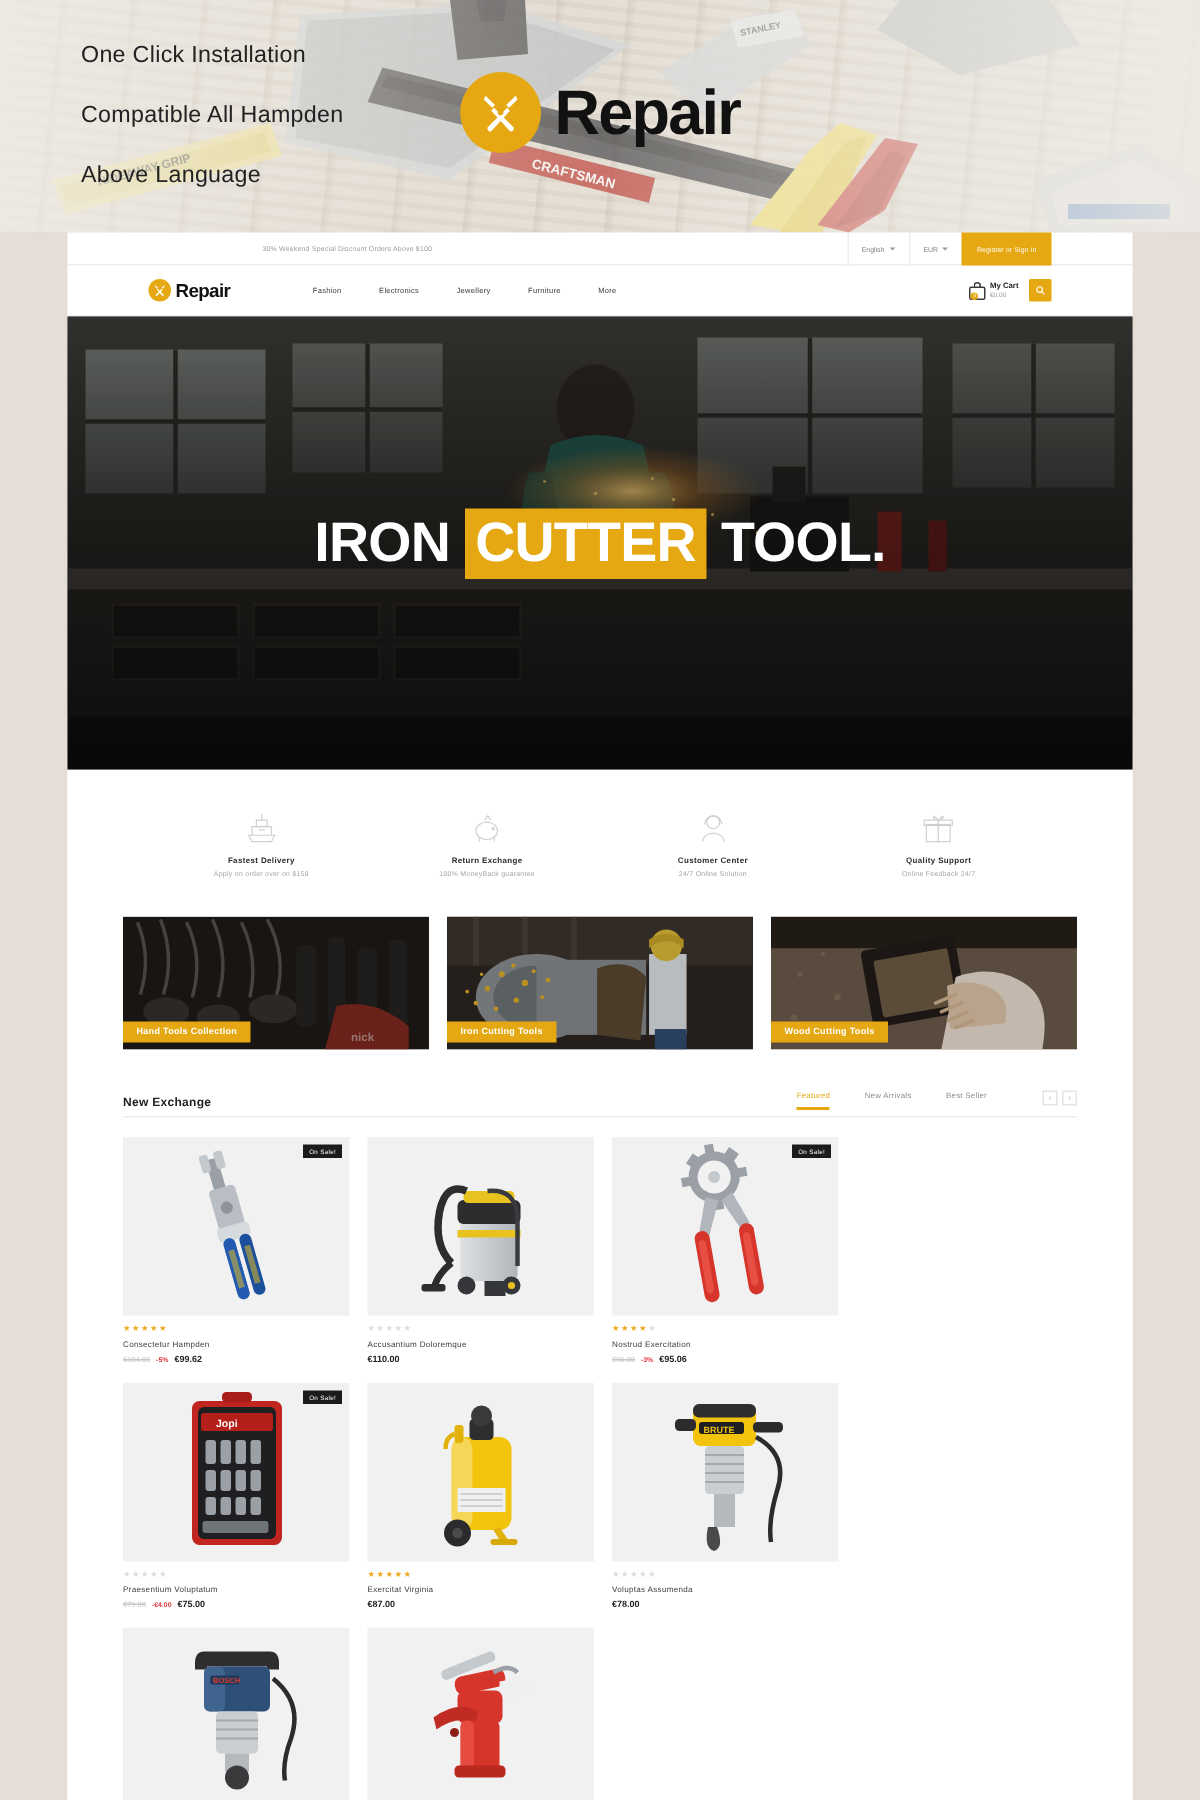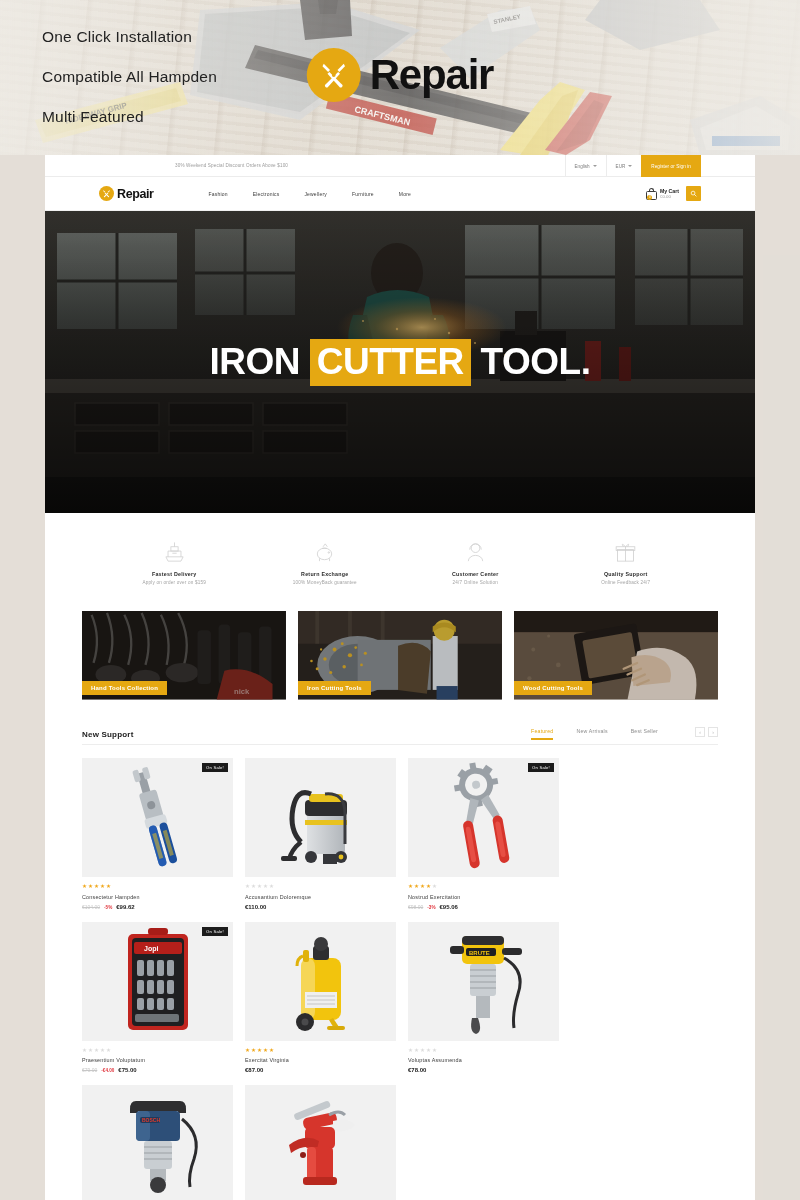--- a/index.html
+++ b/index.html
@@ -45,20 +45,21 @@
     display: flex; flex-direction: column; gap: 22px;
     z-index: 5;
   }
   .promo-left { left: 42px; align-items: flex-start; }
   .promo-right { right: 42px; align-items: flex-start; }
   .promo-feat {
     font-size: 15.5px;
     color: #222;
     letter-spacing: .2px;
     white-space: nowrap;
+    margin-left: 12px;
   }
   .promo-logo {
     position: absolute; left: 50%; top: 48px;
     transform: translateX(-50%);
     display: flex; align-items: center; gap: 9px;
     z-index: 6;
   }
   .logo-badge {
     width: 54px; height: 54px; border-radius: 50%;
     background: #e5a812;
@@ -289,21 +290,21 @@
       <path d="M712 136 L780 136 L780 146 L712 146 Z" fill="#2f6fbf"></path>
       <path d="M600 0 L700 0 L720 30 L640 50 L585 20 Z" fill="#babec1"></path>
     </g>
   </svg>
 
   <div class="promo-fade"></div>
 
   <div class="promo-left">
     <div class="promo-feat">One Click Installation</div>
     <div class="promo-feat">Compatible All Hampden</div>
-    <div class="promo-feat">Multi Featured</div>
+    <div class="promo-feat">Above Language</div>
   </div>
 
   <div class="promo-logo">
     <div class="logo-badge">
       <svg viewBox="0 0 24 24" fill="none">
         <path d="M4 3 L9 8 L7.5 9.5 L3 5 Z" fill="#fff"></path>
         <path d="M8.5 9.5 L19 20 A1.6 1.6 0 0 1 17 22 L7 11 Z" fill="#fff"></path>
         <path d="M20 3 L15 8 L16.5 9.5 L21 5 Z" fill="#fff"></path>
         <path d="M15.5 9.5 L5 20 A1.6 1.6 0 0 0 7 22 L17 11 Z" fill="#fff"></path>
         <circle cx="12" cy="12" r="1.5" fill="#e5a812"></circle>
@@ -599,21 +600,21 @@
             <path d="M140 72 l-12 5"></path>
         </g>
         <rect width="212" height="92" fill="#120d08" opacity="0.2"></rect>
       </svg>
       <div class="cat-label">Wood Cutting Tools</div>
     </div>
   </div>
 
   <div class="np">
     <div class="np-head">
-      <div class="np-title">New Support</div>
+      <div class="np-title">New Exchange</div>
       <div class="np-tabs">
         <div class="np-tab active">Featured</div>
         <div class="np-tab">New Arrivals</div>
         <div class="np-tab">Best Seller</div>
         <div class="np-arrows">
           <div class="np-arrow">‹</div>
           <div class="np-arrow">›</div>
         </div>
       </div>
     </div>

